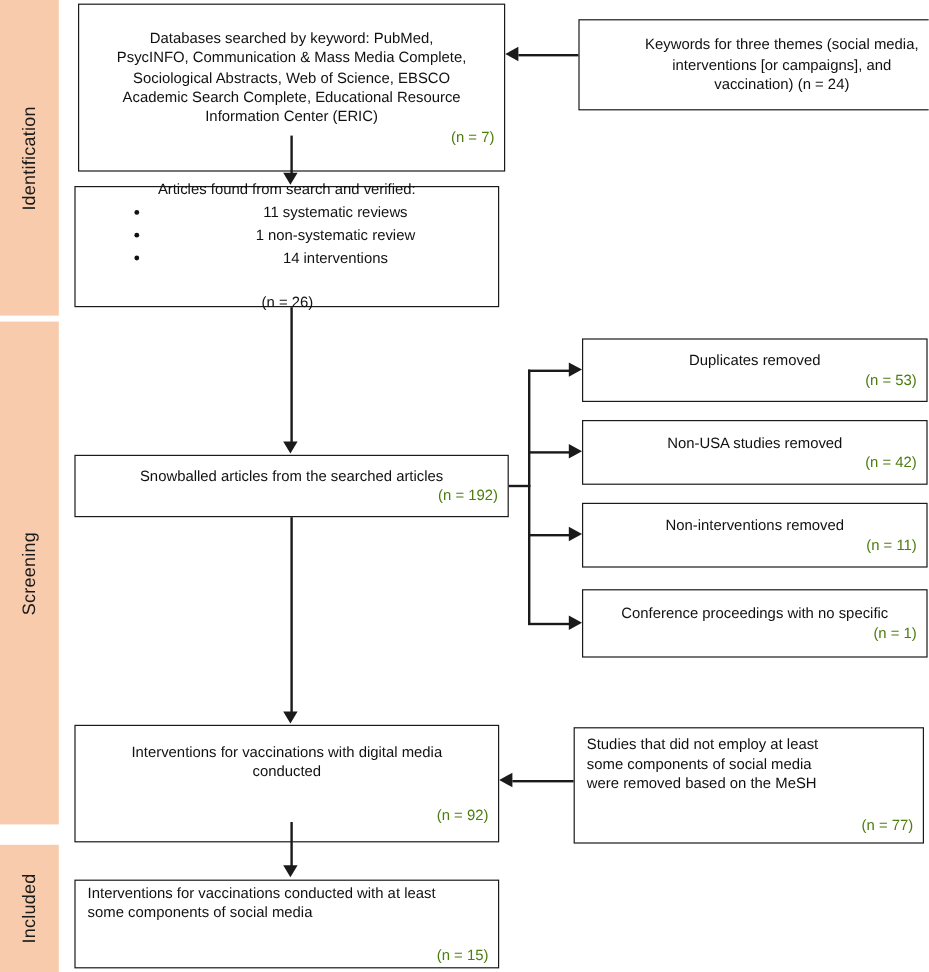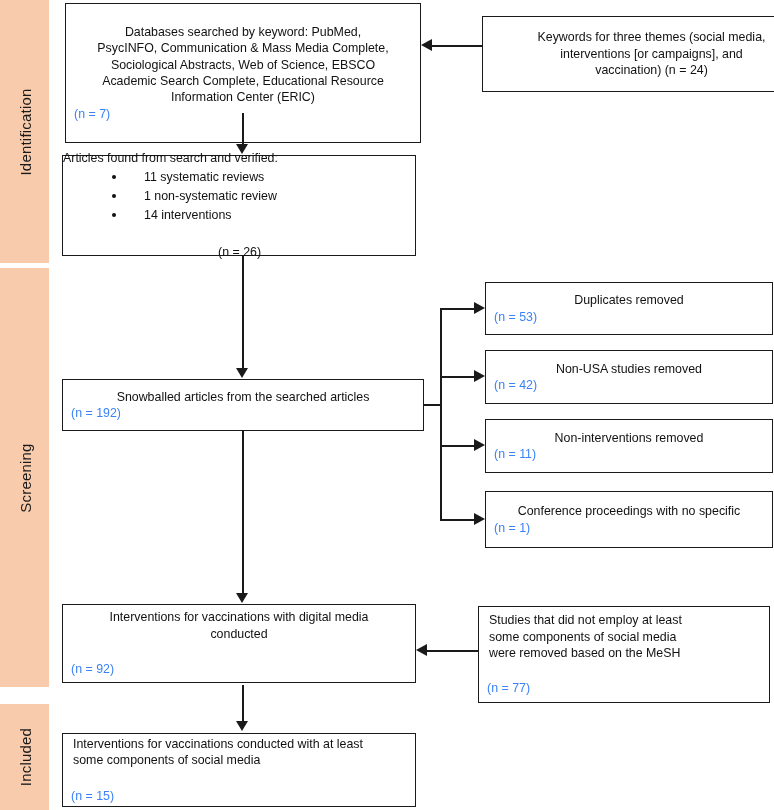--- a/index.html
+++ b/index.html
@@ -52,39 +52,40 @@
     text-align: center;
     padding: 0 8px;
   }
   .box .txt.left {
     text-align: left;
     padding: 0 10px;
   }
   .box .n {
     font-size: 12.4px;
     line-height: 16.4px;
-    color: #3b82f6;
-    text-align: left;
+    color: #4d7c0f;
+    text-align: right;
     padding: 0 8px;
   }
   .box .n.spaced { margin-top: 19px; }
 
   
   .bullets {
     list-style: none;
     margin: 0;
     padding: 0 0 0 49px;
     font-size: 12.4px;
     line-height: 19px;
     color: #111111;
     text-align: left;
   }
   .bullets li {
     position: relative;
     padding-left: 32px;
+    text-align: center;
   }
   .bullets li .dot {
     position: absolute;
     left: 0;
     top: 7px;
     width: 4px;
     height: 4px;
     background: #111111;
     border-radius: 50%;
   }
@@ -93,21 +94,21 @@
     line-height: 18px;
     color: #111111;
     text-align: left;
     padding-left: 155px;
     margin-top: 18px;
   }
   .headline {
     font-size: 12.4px;
     line-height: 17px;
     color: #111111;
-    text-align: left;
+    text-align: center;
     margin-bottom: 1px;
   }
 
   
   .vline {
     position: absolute;
     width: 1.6px;
     background: #1a1a1a;
   }
   .hline {
@@ -225,21 +226,21 @@
   </div>
 
   <div class="box" style="left:485px; top:491px; width:288px; height:57px;">
     <div class="txt">Conference proceedings with no specific</div>
     <div class="n">(n = 1)</div>
   </div>
 
   <div class="vline" style="left:242px; top:431px; width:1.6px; height:163px;"></div>
   <div class="arrow-down" style="left:236px; top:593px;"></div>
 
-  <div class="box" style="left:62px; top:604px; width:354px; height:79px;">
+  <div class="box" style="left:62px; top:604px; width:354px; height:98px;">
     <div class="txt">Interventions for vaccinations with digital media</div>
     <div class="txt">conducted</div>
     <div class="n spaced">(n = 92)</div>
   </div>
 
   <div class="box" style="left:478px; top:606px; width:292px; height:97px;">
     <div class="txt left">Studies that did not employ at least</div>
     <div class="txt left">some components of social media</div>
     <div class="txt left">were removed based on the MeSH</div>
     <div class="n spaced">(n = 77)</div>

